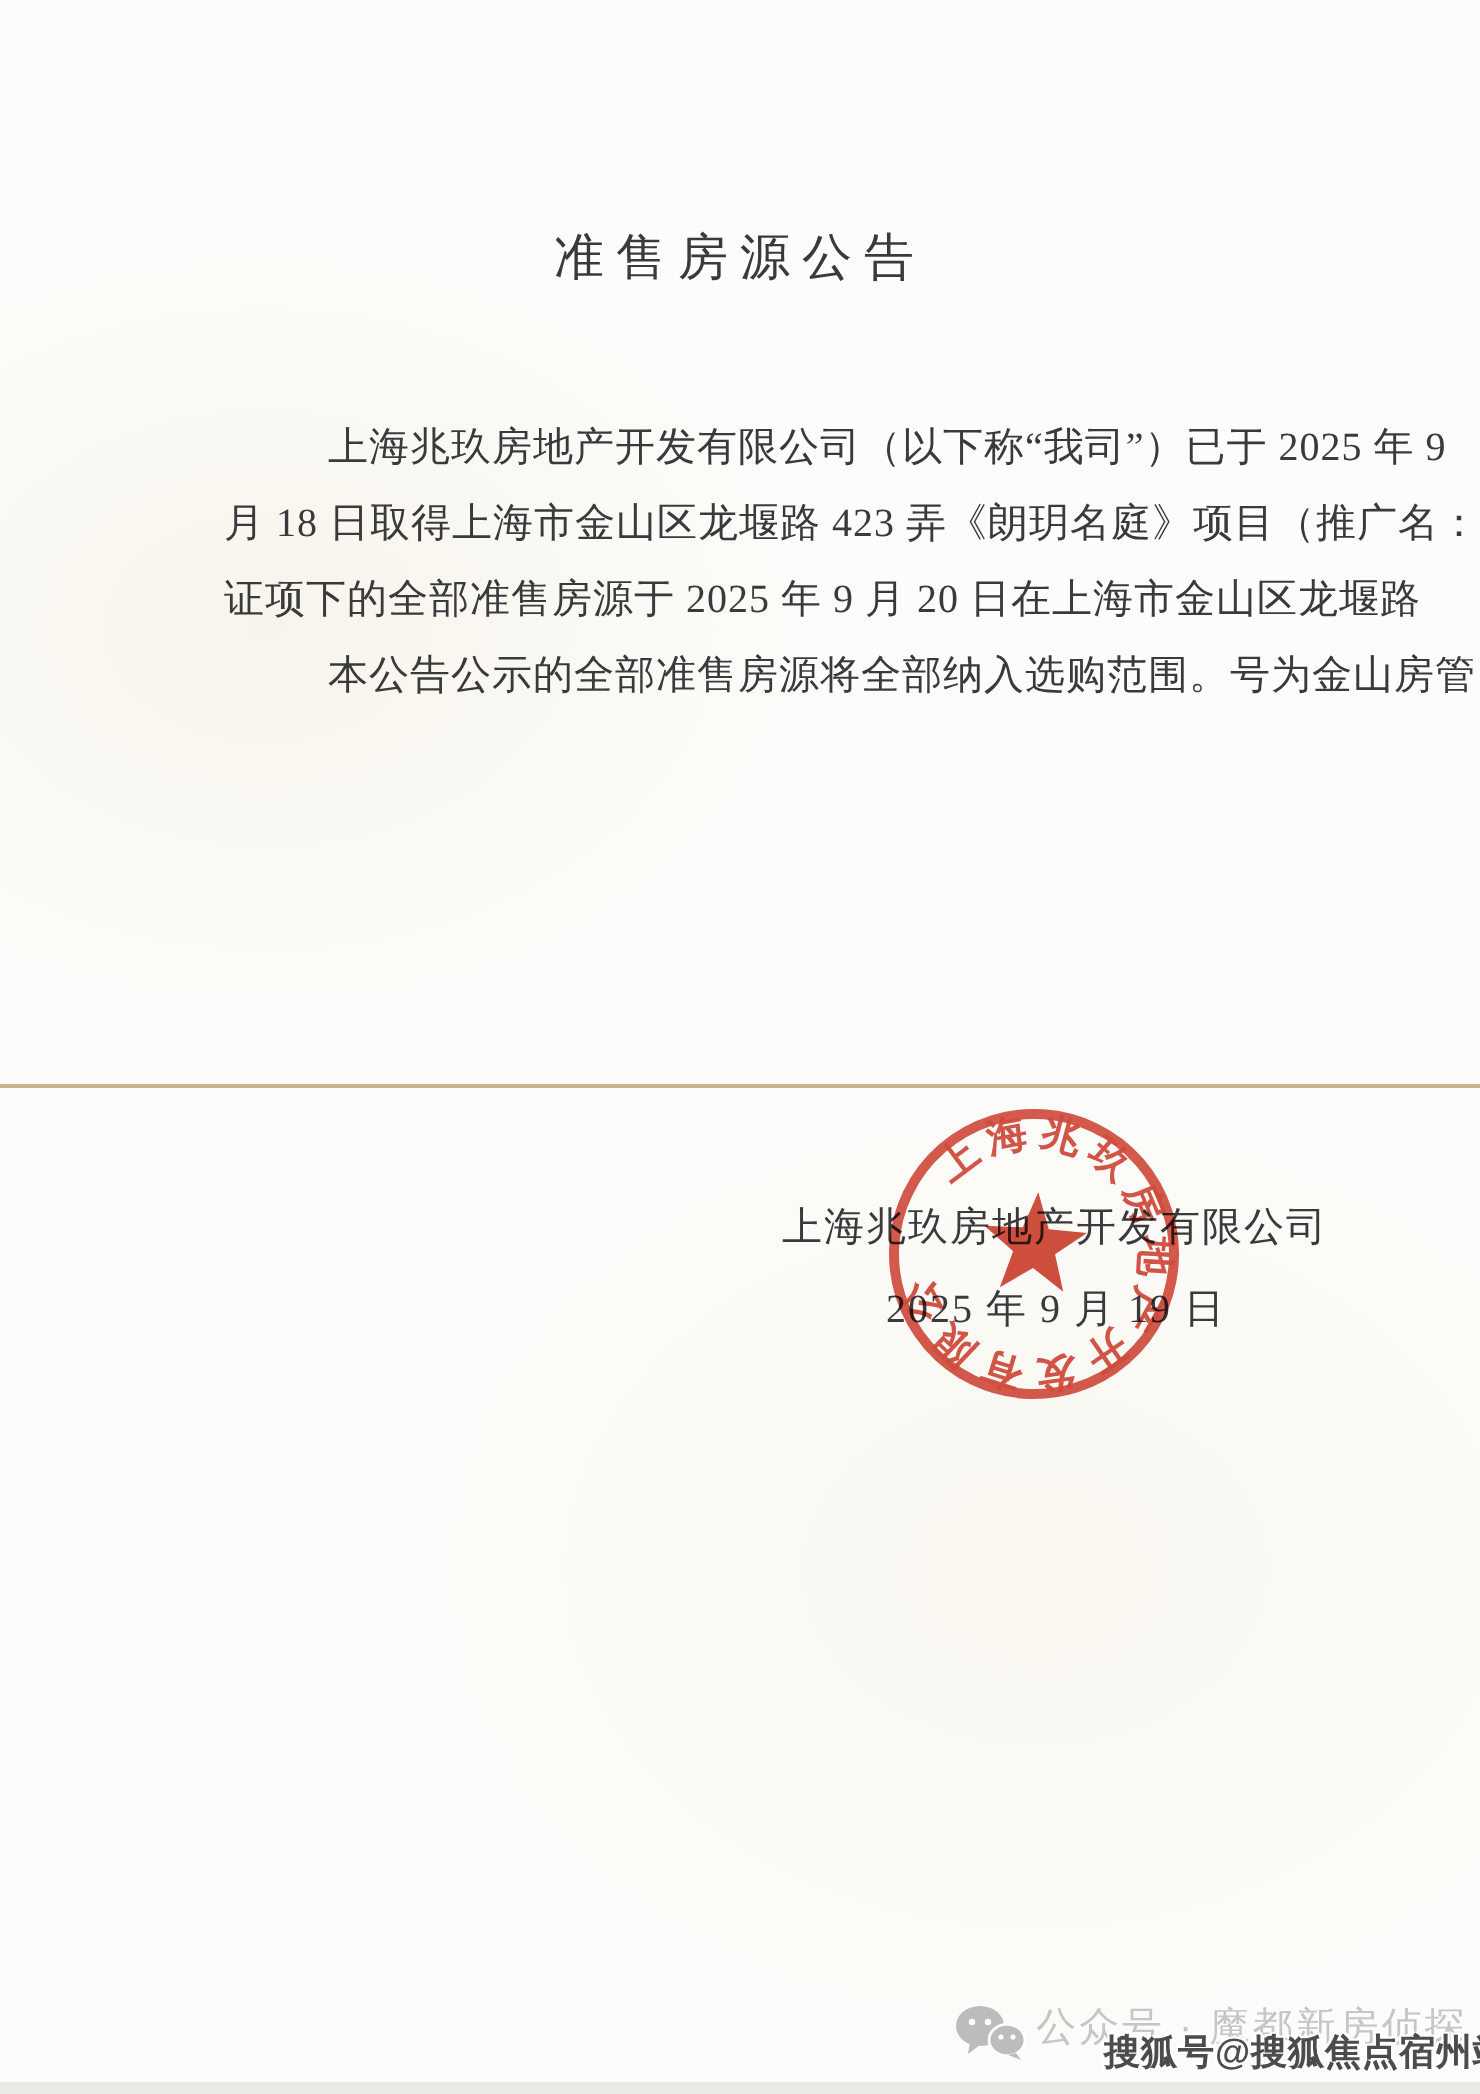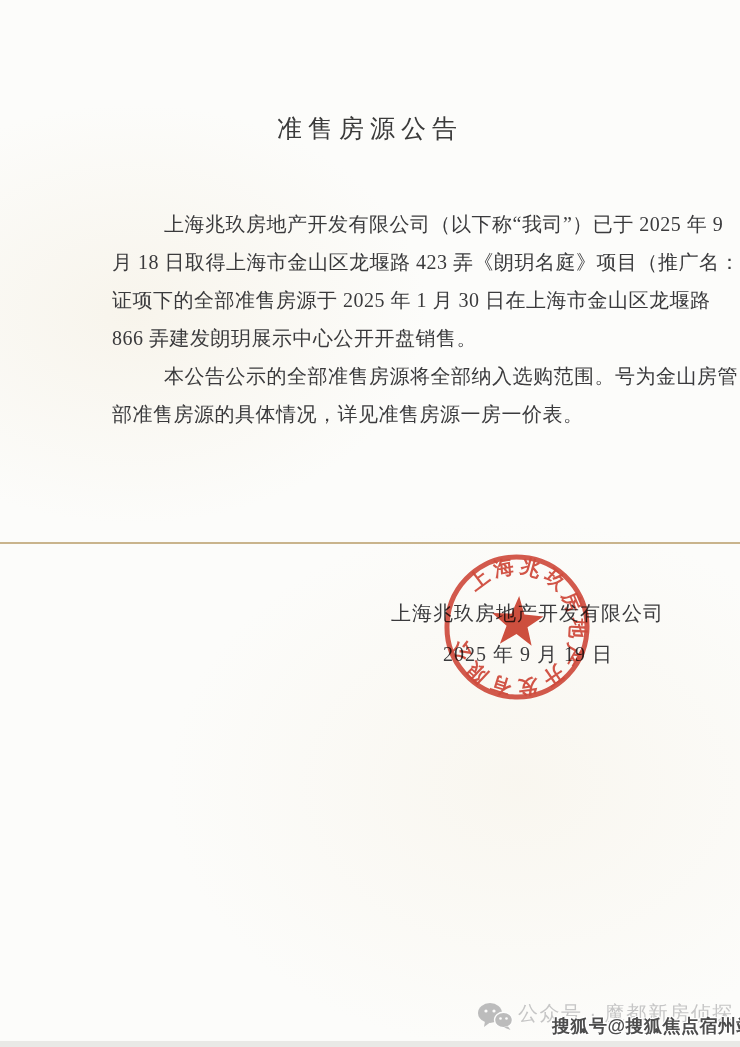--- a/index.html
+++ b/index.html
@@ -81,24 +81,22 @@
 </head>
 <body>
 
 <div class="page">
 
   <div class="doc-title">准售房源公告</div>
 
   <div class="body-block">
     <div class="body-line indent">上海兆玖房地产开发有限公司（以下称“我司”）已于 2025 年 9</div>
     <div class="body-line">月 18 日取得上海市金山区龙堰路 423 弄《朗玥名庭》项目（推广名：</div>
-    <div class="body-line">证项下的全部准售房源于 2025 年 1 月 30 日在上海市金山区龙堰路</div>
-    <div class="body-line">866 弄建发朗玥展示中心公开开盘销售。</div>
+    <div class="body-line">证项下的全部准售房源于 2025 年 9 月 20 日在上海市金山区龙堰路</div>
     <div class="body-line indent">本公告公示的全部准售房源将全部纳入选购范围。号为金山房管</div>
-    <div class="body-line">部准售房源的具体情况，详见准售房源一房一价表。</div>
   </div>
 
   <div class="divider"></div>
 
   <div class="sig-company">上海兆玖房地产开发有限公司</div>
   <div class="sig-date">2025 年 9 月 19 日</div>
 
   <svg class="seal" viewBox="0 0 152 152" aria-hidden="true">
     <defs>
       <path id="sealTextArc" d="M 22 76 A 54 54 0 1 1 130 76 A 54 54 0 1 1 22 76" fill="none"></path>

